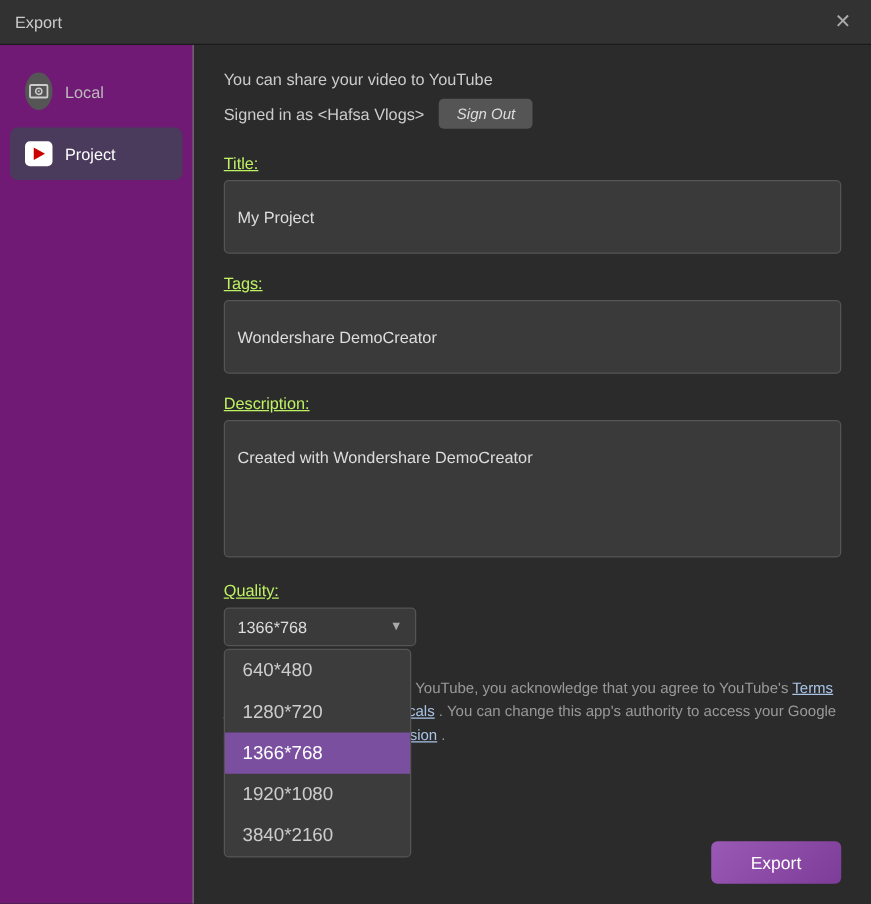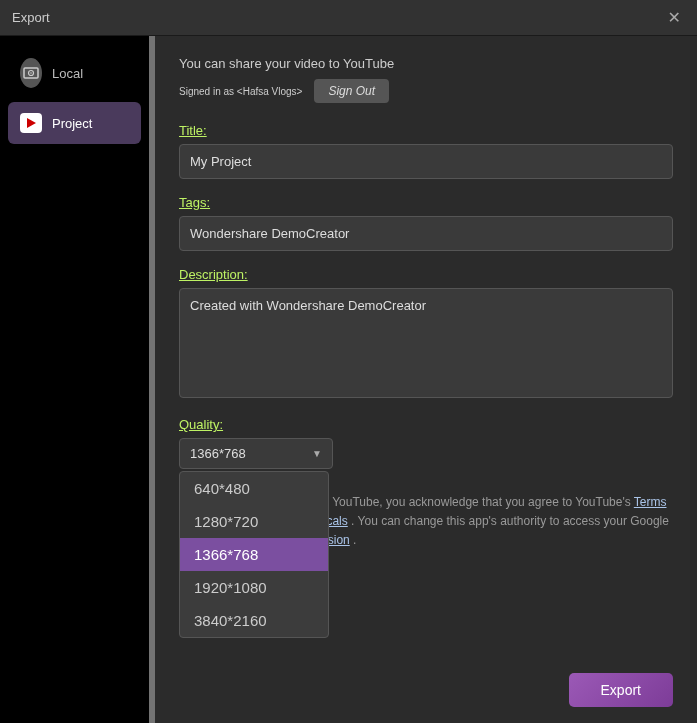--- a/index.html
+++ b/index.html
@@ -39,26 +39,26 @@
 
     
     .main {
       display: flex;
       height: calc(723px - 36px);
     }
 
     
     .sidebar {
       width: 155px;
-      background: #000000;
+      background: #701a75;
       padding: 16px 8px;
       display: flex;
       flex-direction: column;
       gap: 8px;
-      border-right: 6px solid #737373;
+      border-right: 1px solid #737373;
     }
     .sidebar-item {
       display: flex;
       align-items: center;
       gap: 10px;
       padding: 10px 12px;
       border-radius: 6px;
       cursor: pointer;
       color: #bbb;
     }
@@ -93,21 +93,21 @@
     }
 
     .signed-in-row {
       display: flex;
       align-items: center;
       gap: 12px;
       margin-bottom: 20px;
     }
     .signed-in-text {
       color: #ccc;
-      font-size: 10px;
+      font-size: 13px;
     }
     .sign-out-btn {
       background: #555;
       border: none;
       color: #ddd;
       padding: 5px 14px;
       border-radius: 4px;
       cursor: pointer;
       font-size: 12px;
       font-style: italic;
@@ -123,21 +123,21 @@
       margin-bottom: 16px;
     }
 
     input[type="text"], textarea {
       width: 100%;
       background: #3a3a3a;
       border: 1px solid #555;
       border-radius: 4px;
       color: #ddd;
       font-size: 13px;
-      padding: 9px 10px;
+      padding: 21px 10px;
       outline: none;
       font-family: inherit;
     }
     textarea {
       resize: none;
       height: 110px;
     }
 
     
     .dropdown-wrapper {

